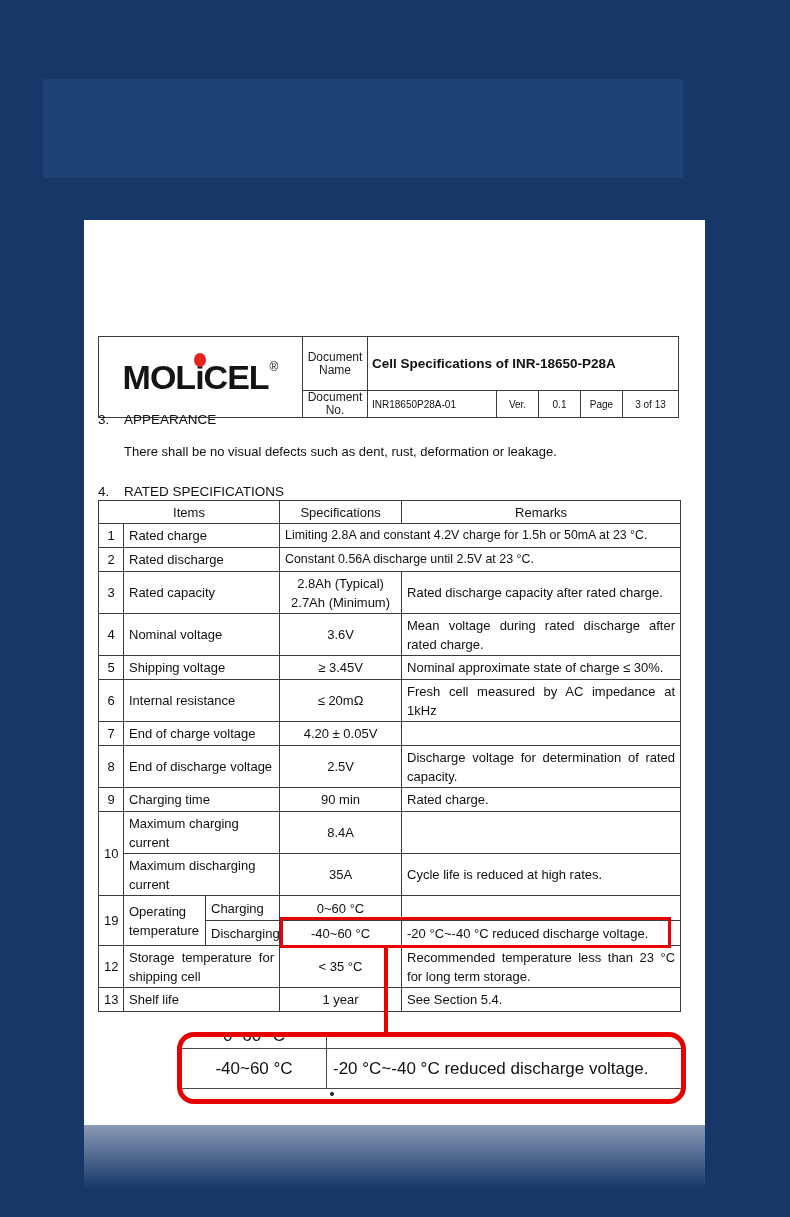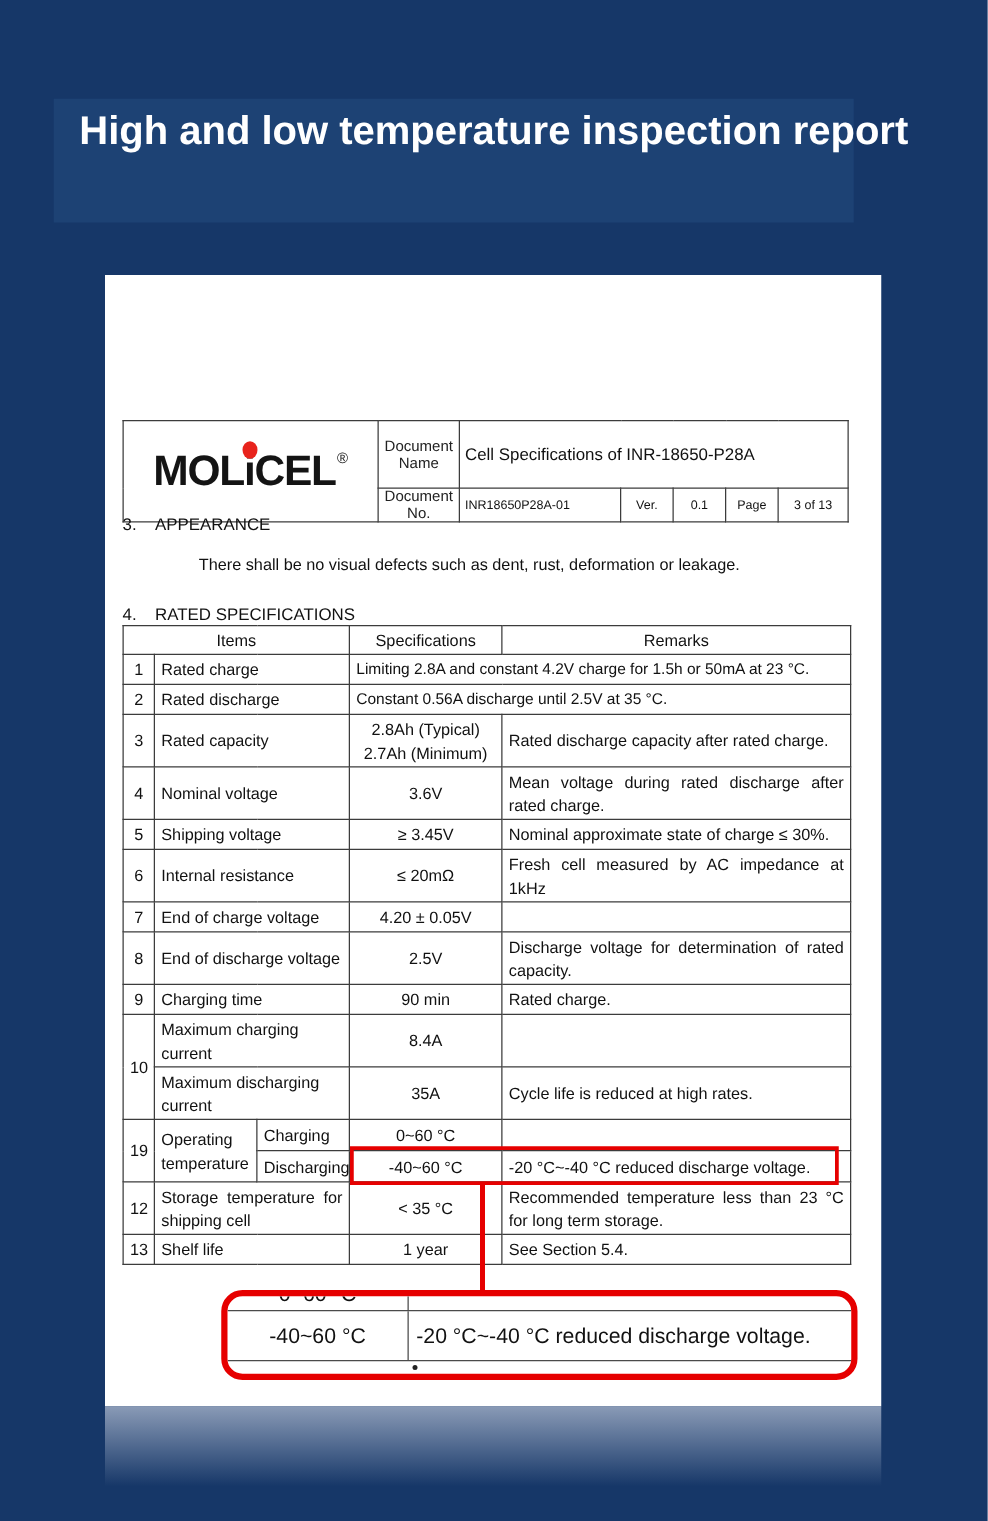--- a/index.html
+++ b/index.html
@@ -16,38 +16,38 @@
   .reflection { position:absolute; left:84px; top:1125px; width:621px; height:64px;
                 background:linear-gradient(to bottom, rgba(158,172,196,0.85), rgba(22,55,104,0)); }
 
   
   table.doc-header { position:absolute; left:14px; top:116px; width:581px;
                      border-collapse:collapse; table-layout:fixed; }
   table.doc-header td { border:1px solid #3c3c3c; padding:0 4px; vertical-align:middle; }
   table.doc-header { border:1px solid #3c3c3c; }
   .logo-cell { text-align:center; height:79px;margin-left:24px; }
   .hdr-lbl { font-size:12px; line-height:13px; text-align:center; color:#222; }
-  .hdr-name-val { font-size:13.5px; padding-left:8px; }
+  .hdr-name-val { font-size:13.5px; padding-left:8px;font-weight:bold; }
   .hdr-val { font-size:10px; }
   .hdr-c { text-align:center; }
   tr.hdr-top td { height:54px; }
   tr.hdr-bot td { height:25px; }
 
   .logo { display:inline-flex; align-items:baseline; font-weight:700; font-size:34px;
           letter-spacing:-1px; color:#141414; position:relative; }
   .logo .li { position:relative; display:inline-block; }
   .logo .li .red-dot { position:absolute; left:-1px; top:-5px; width:12px; height:14px;
                        background:#e8231c; border-radius:50%; }
   .logo .reg { font-size:12px; font-weight:400; position:relative; top:-18px; letter-spacing:0; margin-left:1px; }
 
   
   .sec-head { position:absolute; left:14px; font-size:13.5px; color:#111; }
   .sec-num { display:inline-block; width:26px; }
   .sec3-head { top:192px; }
-  .sec3-body { position:absolute; left:40px; top:224px; font-size:13px; color:#111;margin-left:35px; }
+  .sec3-body { position:absolute; left:40px; top:224px; font-size:13px; color:#111; }
   .sec4-head { top:264px; }
 
   
   table.spec-table { position:absolute; left:14px; top:280px; width:582px;
                      border-collapse:collapse; table-layout:fixed; font-size:13px; }
   table.spec-table, table.spec-table td, table.spec-table th { border:1px solid #3c3c3c; }
   table.spec-table th { font-weight:400; font-size:13px; height:23px; text-align:center; }
   table.spec-table td { padding:1px 5px; line-height:19px; vertical-align:middle; color:#111; }
   td.c-no { text-align:center; padding:1px 1px; }
   td.c-no-top { vertical-align:top; padding-top:9px; }
@@ -81,21 +81,20 @@
   .co-bot { height:10px; border-bottom:none; position:relative; }
   .co-bot .dot { position:absolute; left:148px; top:3px; width:4px; height:4px;
                  background:#222; border-radius:50%; }
 </style>
 </head>
 <body>
 
 <div class="screen">
 
   <div class="title-band"></div>
-  <div class="page-title">High and low temperature inspection report</div>
 
   <div class="paper">
 
     <table class="doc-header">
       <colgroup>
         <col style="width:204px">
           <col style="width:65px">
           <col style="width:129px">
         <col style="width:42px">
           <col style="width:42px">
@@ -145,21 +144,21 @@
         <th>Remarks</th>
       </tr>
       <tr class="rh24">
         <td class="c-no">1</td>
         <td class="c-item" colspan="2">Rated charge</td>
         <td class="c-merged" colspan="2">Limiting 2.8A and constant 4.2V charge for 1.5h or 50mA at 23 °C.</td>
       </tr>
       <tr class="rh24">
         <td class="c-no">2</td>
         <td class="c-item" colspan="2">Rated discharge</td>
-        <td class="c-merged" colspan="2">Constant 0.56A discharge until 2.5V at 35 °C.</td>
+        <td class="c-merged" colspan="2">Constant 0.56A discharge until 2.5V at 23 °C.</td>
       </tr>
       <tr class="rh42">
         <td class="c-no">3</td>
         <td class="c-item" colspan="2">Rated capacity</td>
         <td class="c-spec">2.8Ah (Typical)
 2.7Ah (Minimum)</td>
         <td class="c-rem">Rated discharge capacity after rated charge.</td>
       </tr>
       <tr class="rh42">
         <td class="c-no">4</td>

